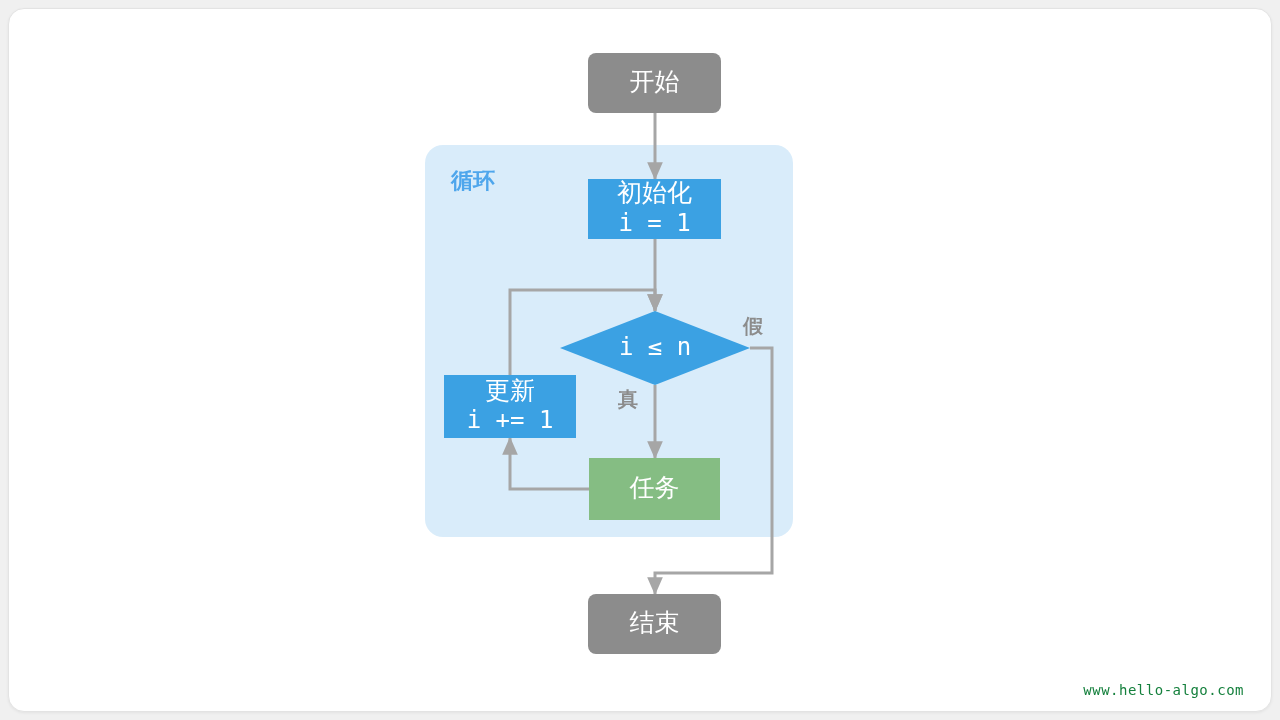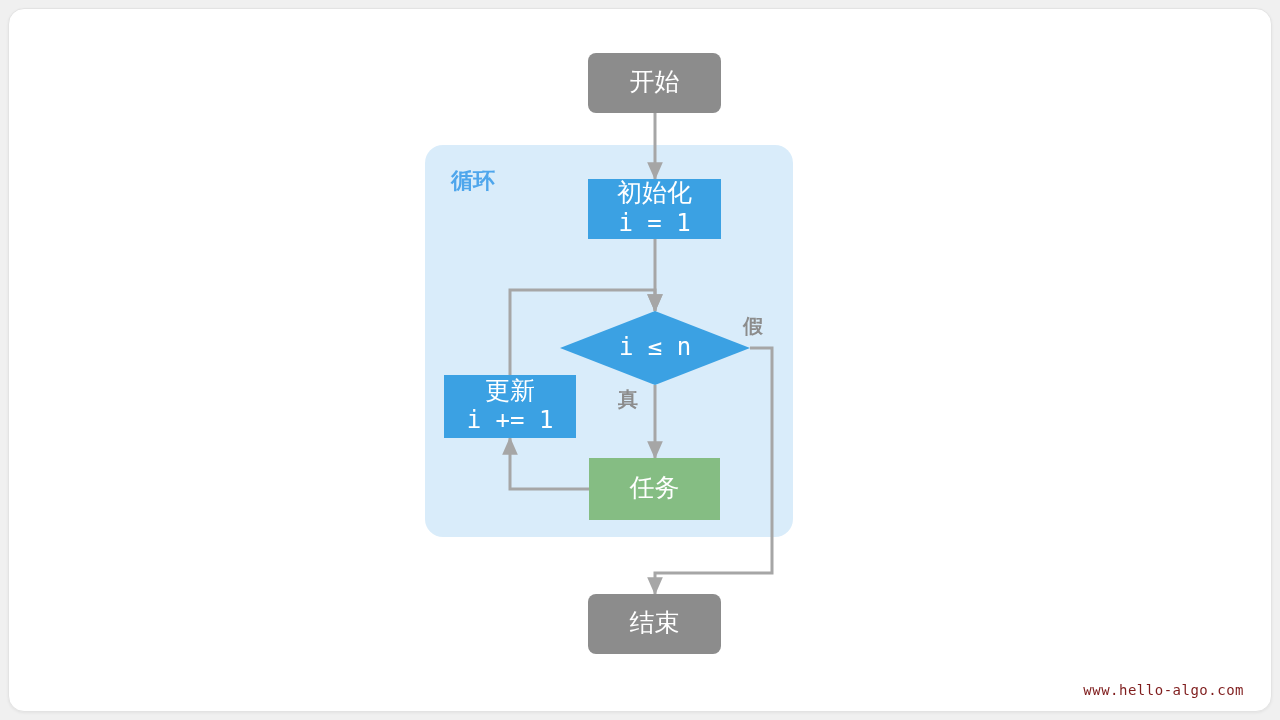--- a/index.html
+++ b/index.html
@@ -63,21 +63,21 @@
     font-weight: bold;
     text-anchor: start;
     dominant-baseline: middle;
   }
   .watermark {
     position: absolute;
     right: 36px;
     bottom: 22px;
     font-family: "DejaVu Sans Mono", "Liberation Mono", monospace;
     font-size: 14px;
-    color: #7f1d1d;
+    color: #15803d;
     letter-spacing: 0.5px;
     white-space: nowrap;
   }
 </style>
 </head>
 <body>
 
 <div id="page">
   <div id="card"></div>
 

